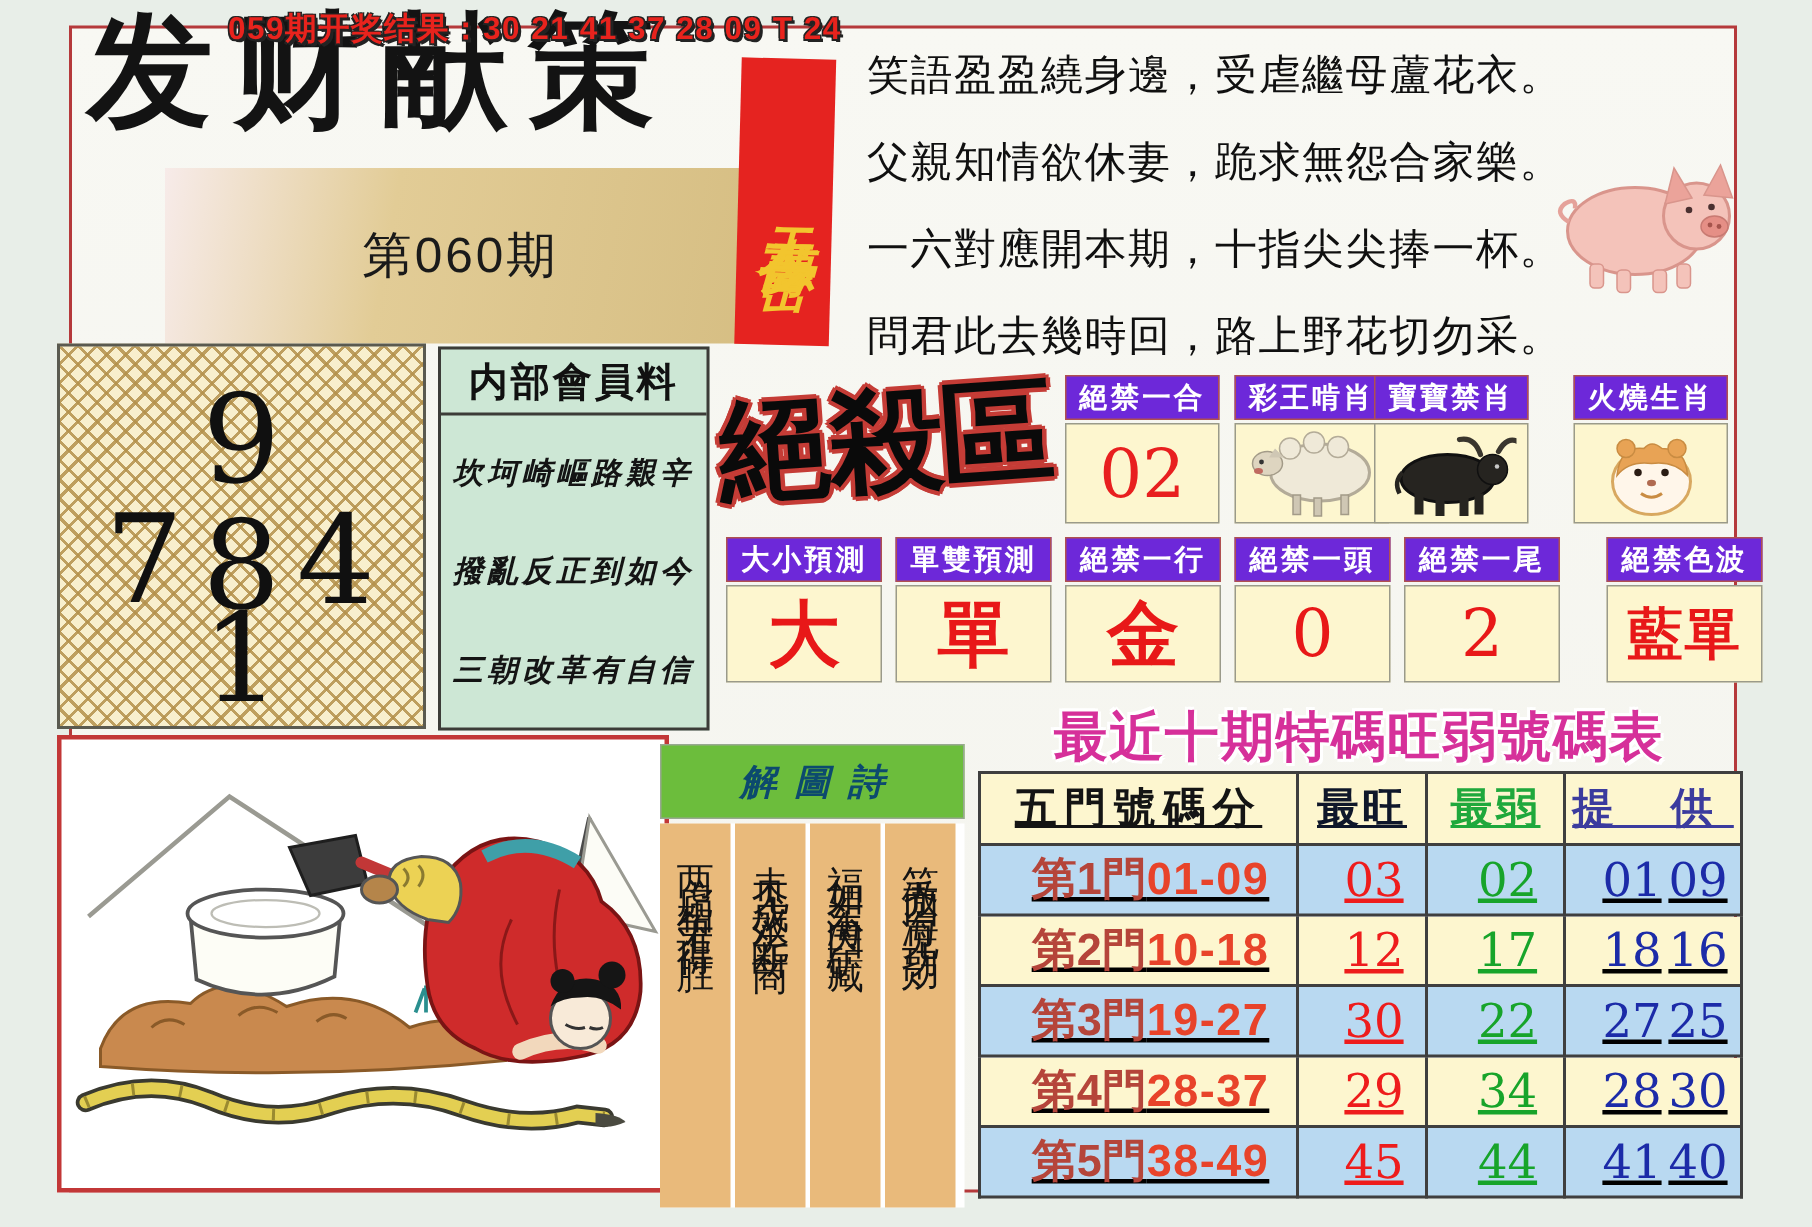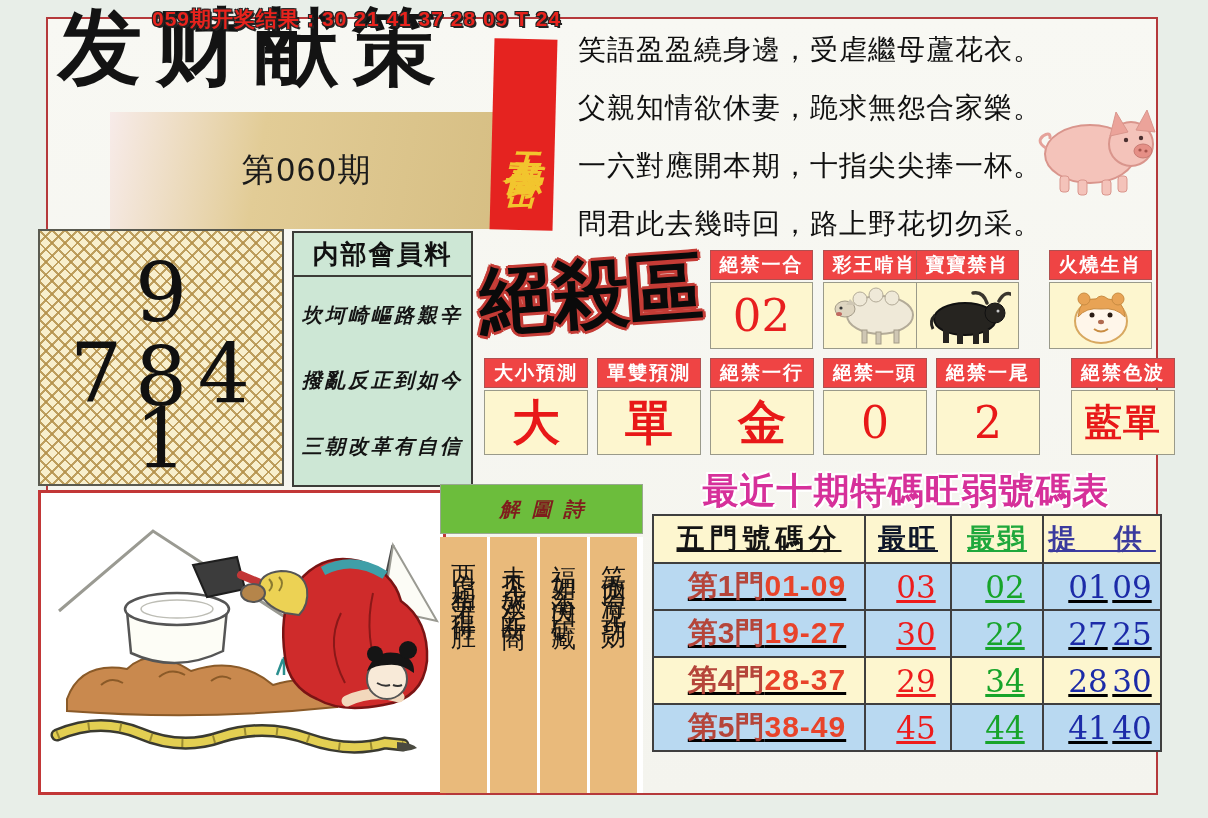--- a/index.html
+++ b/index.html
@@ -74,21 +74,21 @@
   .kill-title{
     position:absolute;left:479px;top:252px;white-space:nowrap;z-index:2;
     font-family:"DejaVu Serif",serif;font-size:76px;font-weight:900;color:#0a0a0a;
     transform:rotate(-4deg);letter-spacing:-2px;line-height:1.1;
     text-shadow:-3px 0 0 #c53c36,3px 0 0 #c53c36,0 -3px 0 #c53c36,0 3px 0 #c53c36,
                 -2px -2px 0 #c53c36,2px 2px 0 #c53c36,-2px 2px 0 #c53c36,2px -2px 0 #c53c36;
   }
   .sq-box{position:absolute;top:250px;width:103px;height:99px;}
   .pred-box{position:absolute;top:358px;width:104px;height:97px;}
   .red-hdr{
-    height:30px;background:#ef4444;color:#fff;box-sizing:border-box;
+    height:30px;background:#6d28d9;color:#fff;box-sizing:border-box;
     border:1px solid #b05050;display:flex;align-items:center;justify-content:center;
     font-size:19px;font-weight:bold;letter-spacing:2px;white-space:nowrap;
   }
   .box-body{
     margin-top:2px;background:#fdf6cf;border:1px solid #9a9a8a;box-sizing:border-box;
     display:flex;align-items:center;justify-content:center;
   }
   .sq-box .box-body{height:67px;}
   .pred-box .box-body{height:65px;}
   #sq0{left:710px}#sq1{left:823px}#sq2{left:916px}#sq3{left:1049px}
@@ -98,23 +98,23 @@
   .pred-val.cn.sm{font-size:37px;letter-spacing:1px;}
   .pred-val.num{font-family:"DejaVu Serif",serif;font-size:44px;color:#e81818;}
 
   .illu{
     position:absolute;left:38px;top:490px;width:408px;height:305px;box-sizing:border-box;
     background:#fff;border:3px solid #c23737;
   }
   .poem-box{position:absolute;left:440px;top:484px;width:203px;z-index:3;}
   .poem-title{
     height:50px;background:#6cbd3c;border:1px solid #98a890;box-sizing:border-box;
-    color:#7f1d1d;display:flex;align-items:center;justify-content:center;
-    font-family:"DejaVu Serif",serif;font-size:20px;font-weight:bold;font-style:italic;
-    letter-spacing:12px;padding-left:12px;
+    color:#0c4a6e;display:flex;align-items:center;justify-content:center;
+    font-family:"DejaVu Serif",serif;font-size:24px;font-weight:bold;font-style:italic;
+    letter-spacing:12px;padding-left:12px;margin-top:12px;
   }
   .poem-cols{display:flex;gap:3px;margin-top:3px;background:#fff;}
   .poem-col{
     width:47px;height:256px;background:#e9ba7b;box-sizing:border-box;
     writing-mode:vertical-rl;text-orientation:upright;
     font-family:"DejaVu Serif",serif;font-size:25px;color:#141414;
     letter-spacing:10px;line-height:47px;padding-top:8px;
   }
 
   .htable{position:absolute;left:652px;top:468px;width:508px;}
@@ -356,20 +356,31 @@
       <td class="gate-cell"><span class="gate-pre">第1門</span><span class="gate-range">01-09</span></td>
       <td class="v hot">03</td>
       <td class="v weak">02</td>
       <td class="v">
             <div class="prov-cell">
               <span>01</span>
               <span>09</span>
             </div>
           </td>
     </tr>
+    <tr class="r-cream">
+      <td class="gate-cell"><span class="gate-pre">第2門</span><span class="gate-range">10-18</span></td>
+      <td class="v hot">12</td>
+      <td class="v weak">17</td>
+      <td class="v">
+            <div class="prov-cell">
+              <span>18</span>
+              <span>16</span>
+            </div>
+          </td>
+    </tr>
     <tr class="r-blue">
       <td class="gate-cell"><span class="gate-pre">第3門</span><span class="gate-range">19-27</span></td>
       <td class="v hot">30</td>
       <td class="v weak">22</td>
       <td class="v">
             <div class="prov-cell">
               <span>27</span>
               <span>25</span>
             </div>
           </td>

